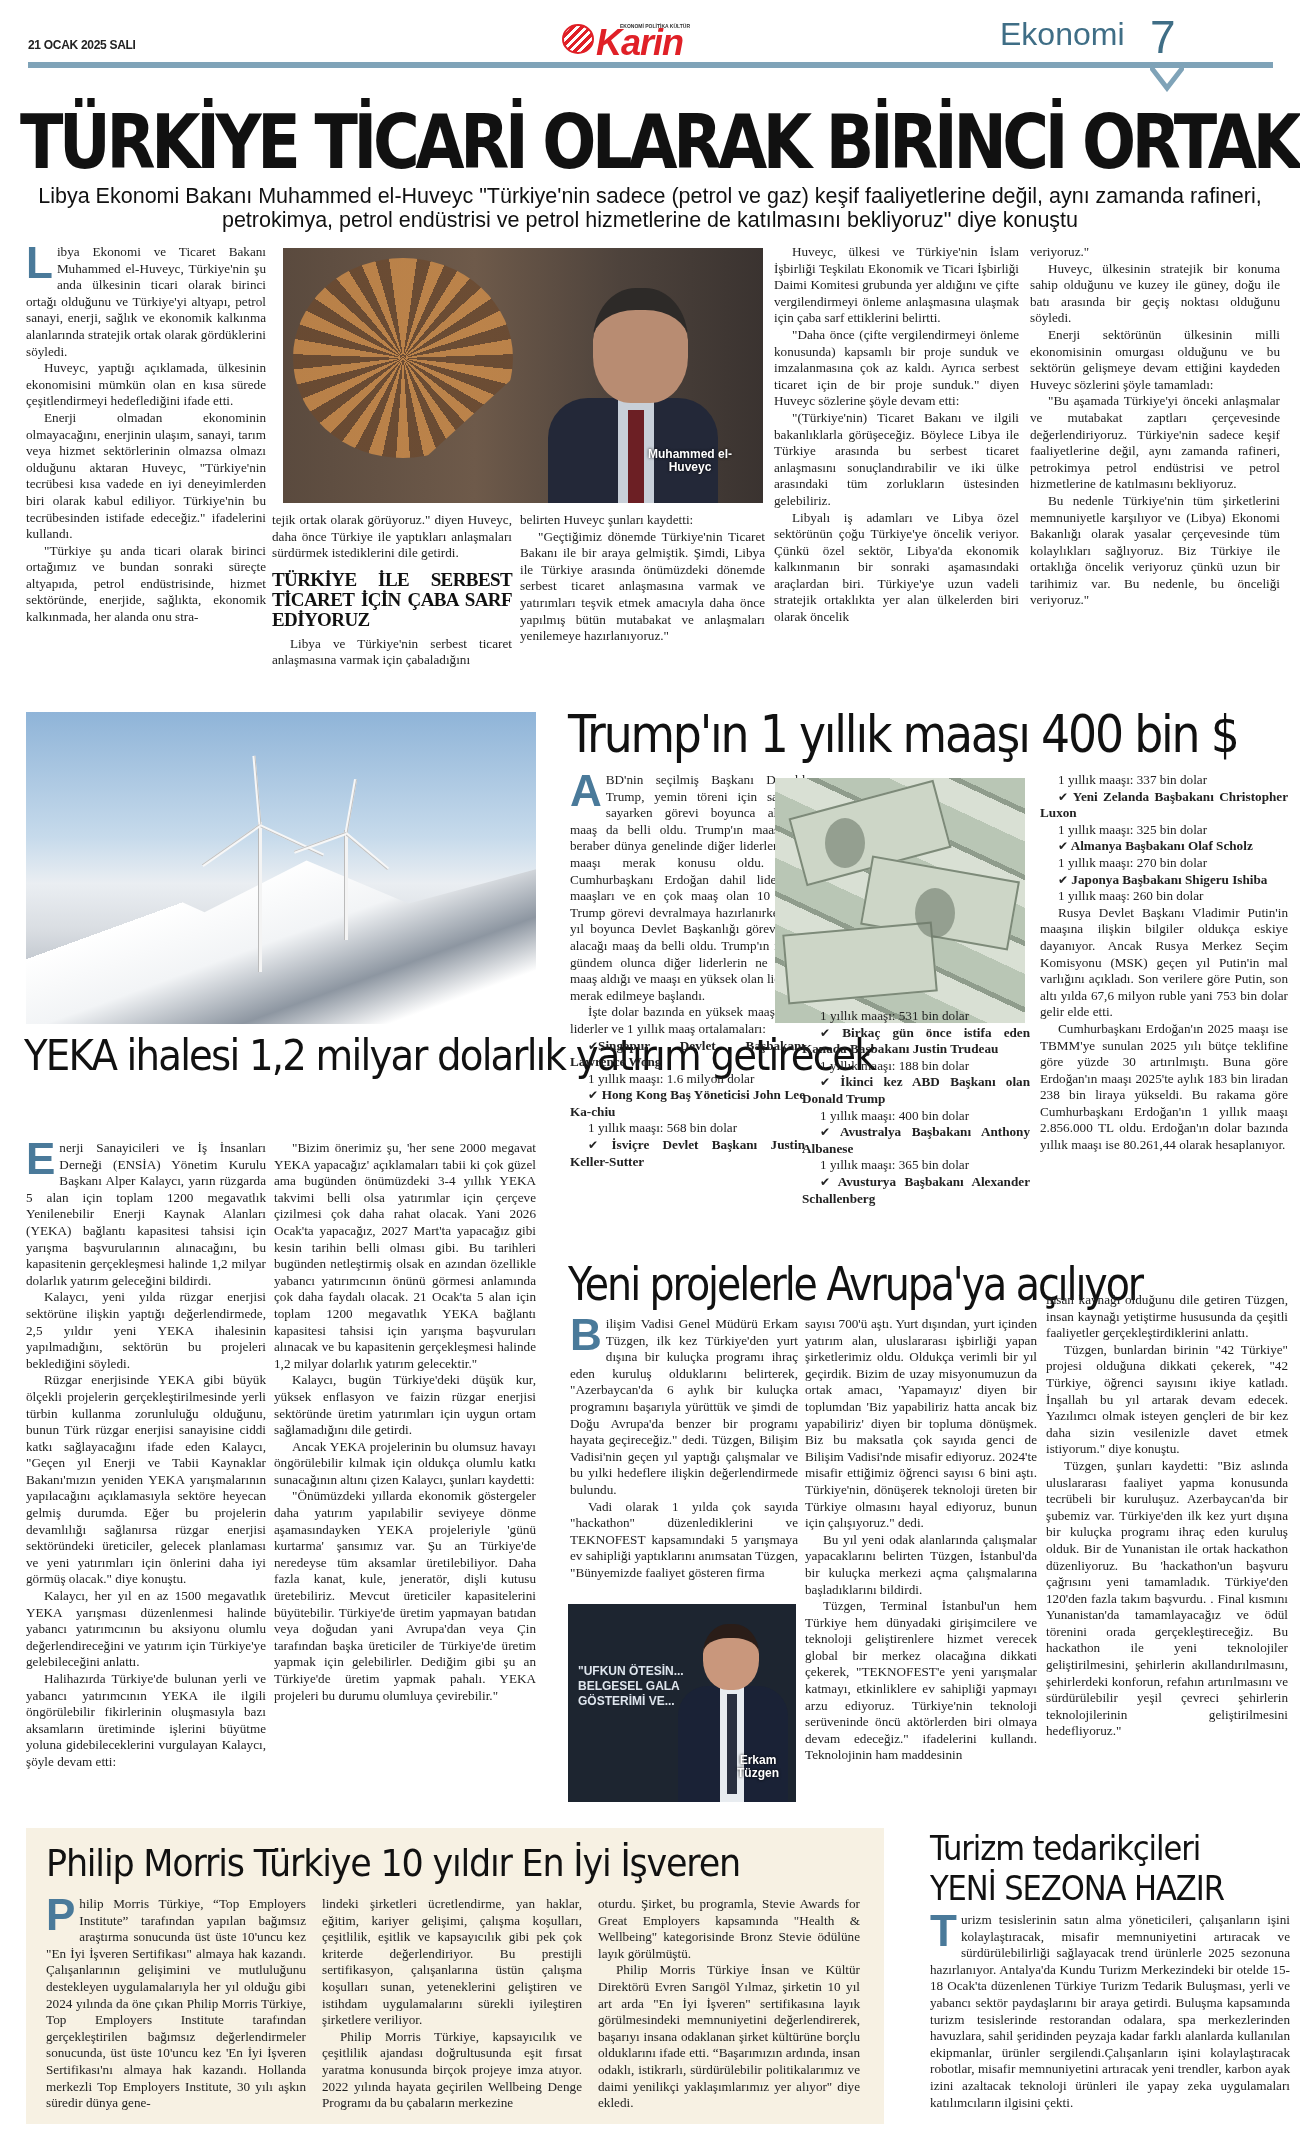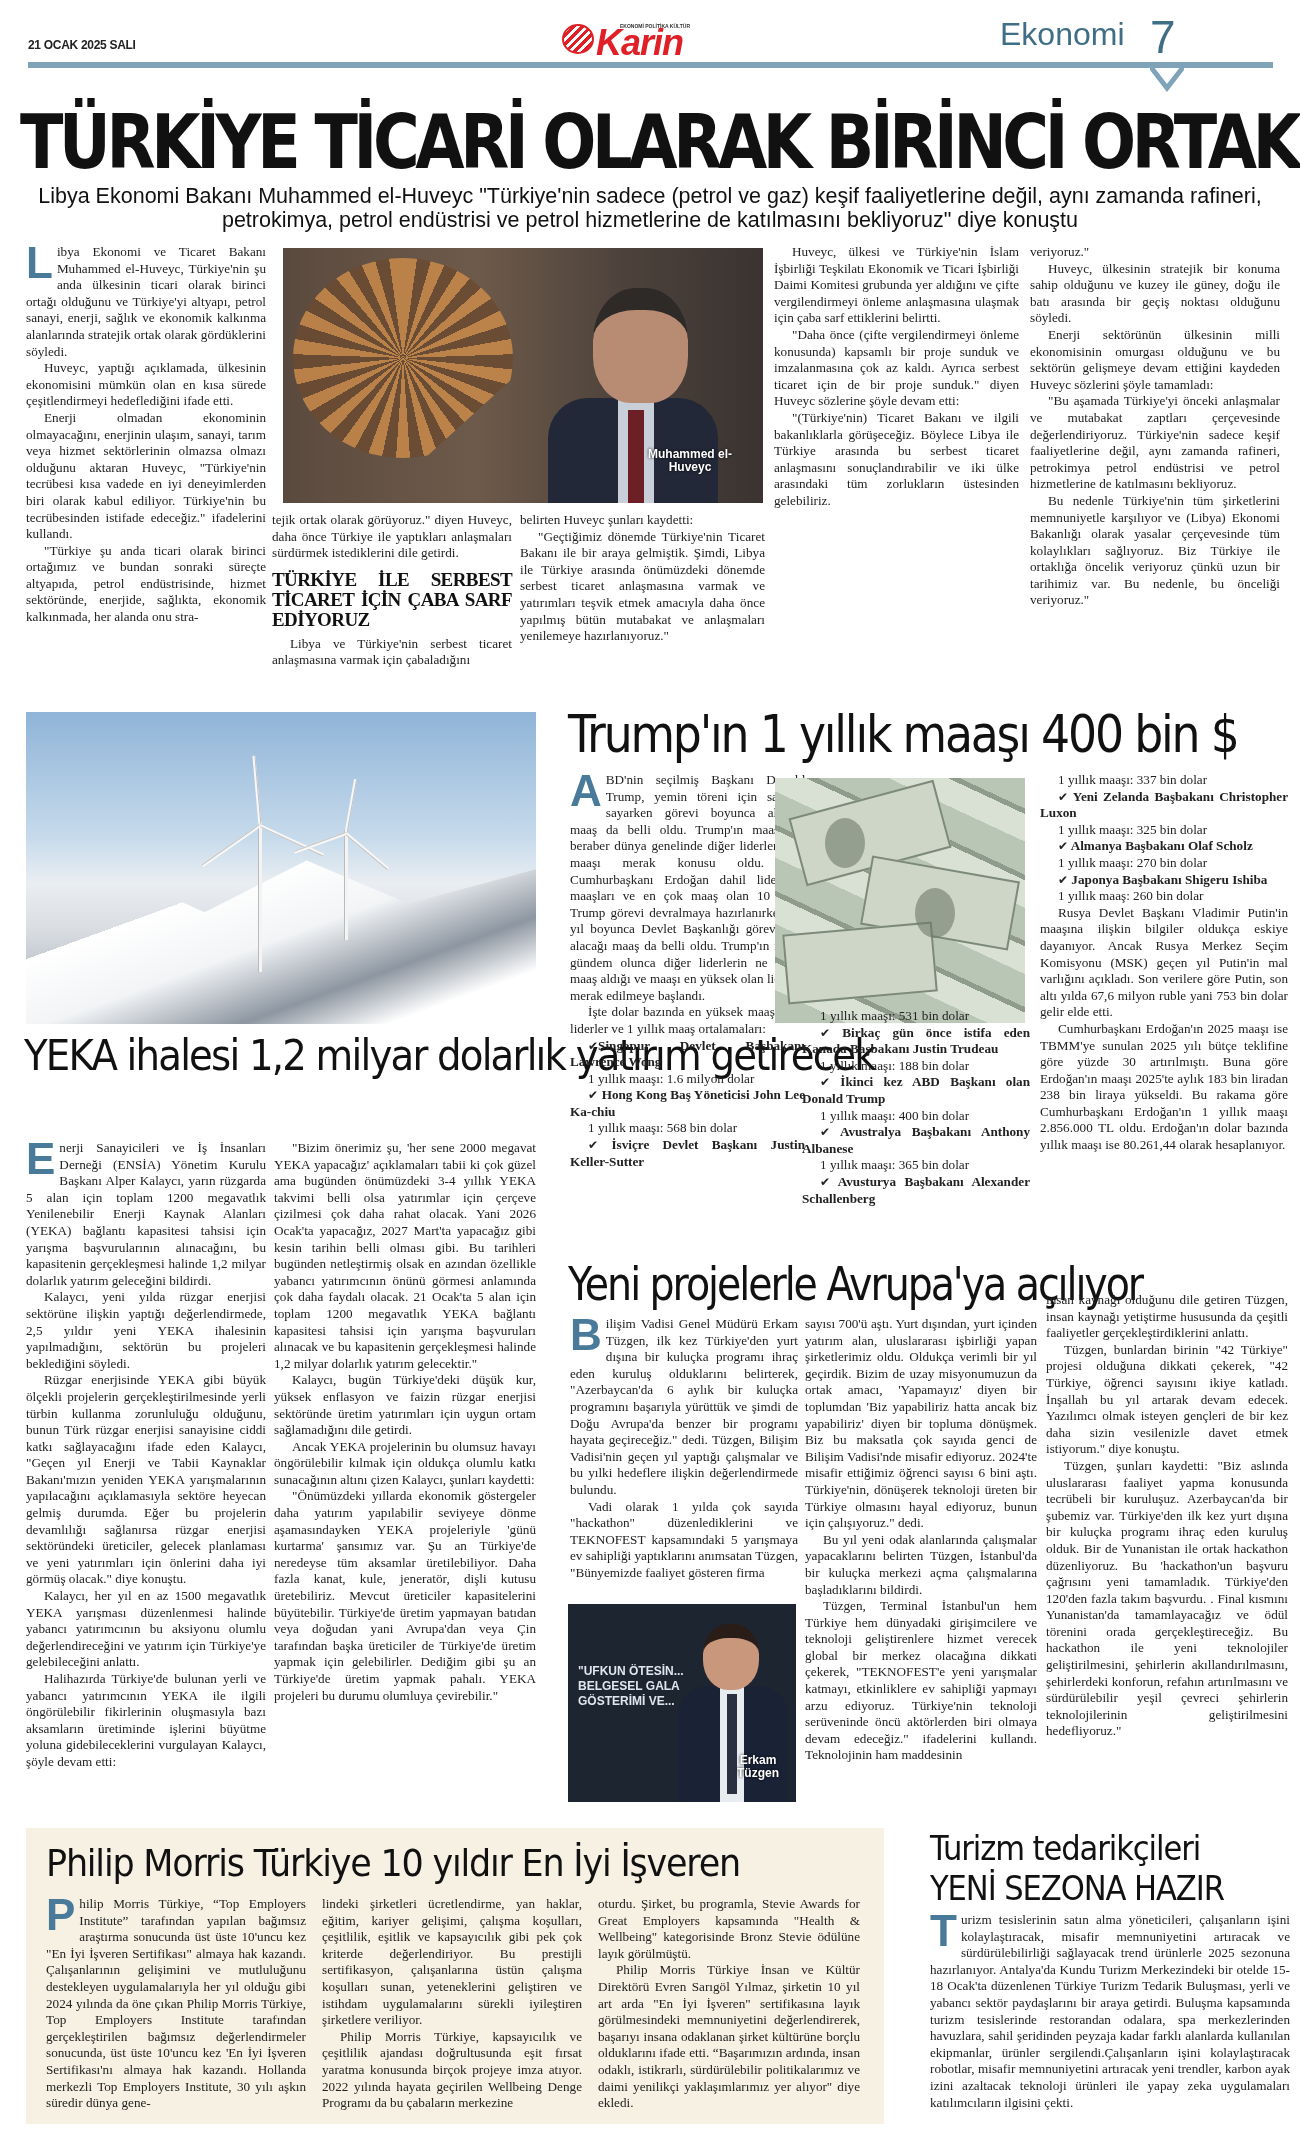--- a/index.html
+++ b/index.html
@@ -119,20 +119,21 @@
 
 <div class="abs body-text" style="left:520px; top:512px; width:245px;">
   <p class="noindent">belirten Huveyc şunları kaydetti:</p>
   <p>"Geçtiğimiz dönemde Türkiye'nin Ticaret Bakanı ile bir araya gelmiştik. Şimdi, Libya ile Türkiye arasında önümüzdeki dönemde serbest ticaret anlaşmasına varmak ve yatırımları teşvik etmek amacıyla daha önce yapılmış bütün mutabakat ve anlaşmaları yenilemeye hazırlanıyoruz."</p>
 </div>
 
 <div class="abs body-text" style="left:774px; top:244px; width:245px;">
   <p>Huveyc, ülkesi ve Türkiye'nin İslam İşbirliği Teşkilatı Ekonomik ve Ticari İşbirliği Daimi Komitesi grubunda yer aldığını ve çifte vergilendirmeyi önleme anlaşmasına ulaşmak için çaba sarf ettiklerini belirtti.</p>
   <p>"Daha önce (çifte vergilendirmeyi önleme konusunda) kapsamlı bir proje sunduk ve imzalanmasına çok az kaldı. Ayrıca serbest ticaret için de bir proje sunduk." diyen Huveyc sözlerine şöyle devam etti:</p>
   <p>"(Türkiye'nin) Ticaret Bakanı ve ilgili bakanlıklarla görüşeceğiz. Böylece Libya ile Türkiye arasında bu serbest ticaret anlaşmasını sonuçlandırabilir ve iki ülke arasındaki tüm zorlukların üstesinden gelebiliriz.</p>
+  <p>Libyalı iş adamları ve Libya özel sektörünün çoğu Türkiye'ye öncelik veriyor. Çünkü özel sektör, Libya'da ekonomik kalkınmanın bir sonraki aşamasındaki araçlardan biri. Türkiye'ye uzun vadeli stratejik ortaklıkta yer alan ülkelerden biri olarak öncelik</p>
 </div>
 
 <div class="abs body-text" style="left:1030px; top:244px; width:250px;">
   <p class="noindent">veriyoruz."</p>
   <p>Huveyc, ülkesinin stratejik bir konuma sahip olduğunu ve kuzey ile güney, doğu ile batı arasında bir geçiş noktası olduğunu söyledi.</p>
   <p>Enerji sektörünün ülkesinin milli ekonomisinin omurgası olduğunu ve bu sektörün gelişmeye devam ettiğini kaydeden Huveyc sözlerini şöyle tamamladı:</p>
   <p>"Bu aşamada Türkiye'yi önceki anlaşmalar ve mutabakat zaptları çerçevesinde değerlendiriyoruz. Türkiye'nin sadece keşif faaliyetlerine değil, aynı zamanda rafineri, petrokimya petrol endüstrisi ve petrol hizmetlerine de katılmasını bekliyoruz.</p>
   <p>Bu nedenle Türkiye'nin tüm şirketlerini memnuniyetle karşılıyor ve (Libya) Ekonomi Bakanlığı olarak yasalar çerçevesinde tüm kolaylıkları sağlıyoruz. Biz Türkiye ile ortaklığa öncelik veriyoruz çünkü uzun bir tarihimiz var. Bu nedenle, bu önceliği veriyoruz."</p>
 </div>
 

